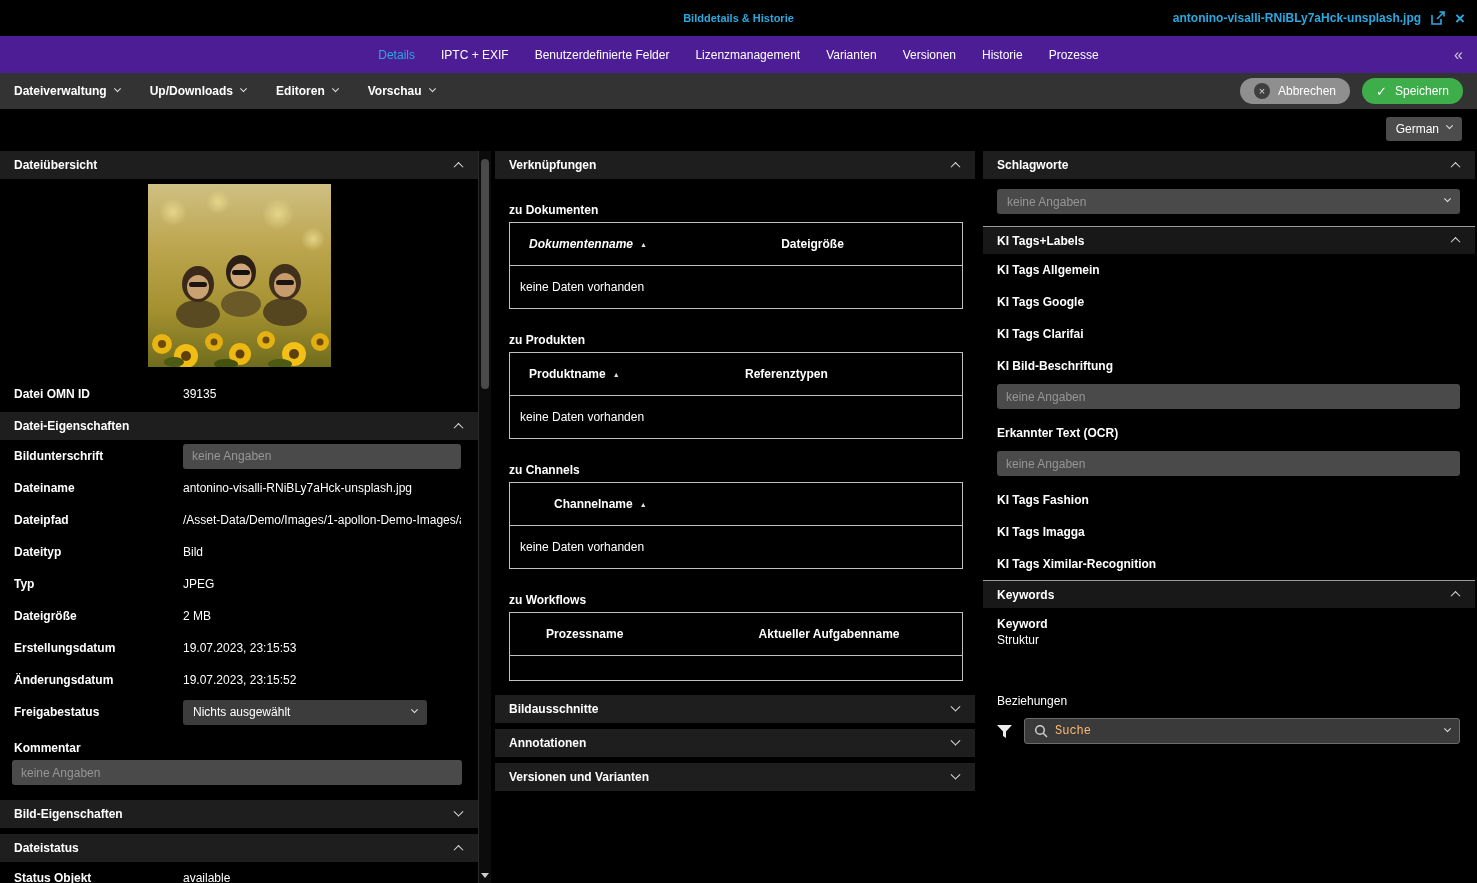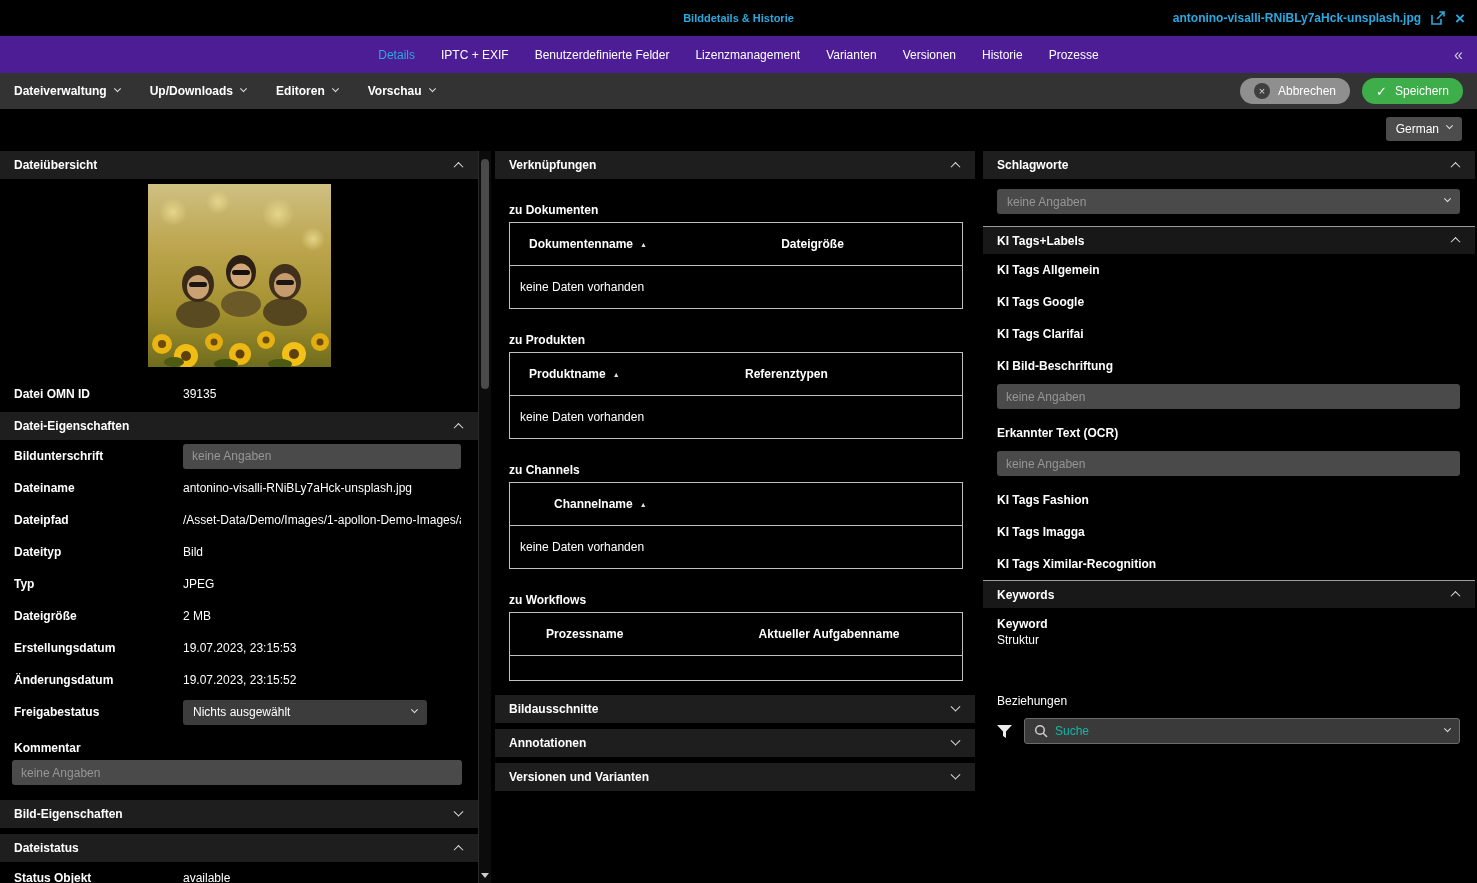--- a/index.html
+++ b/index.html
@@ -92,21 +92,21 @@
   .ai-item { height:32px; display:flex; align-items:center; font-weight:bold; padding-left:14px; cursor:default; }
   .ai-input-row { padding:2px 15px 8px 14px; }
   .ai-input-row .input { width:100%; }
   .kw-block { padding:8px 14px 0; }
   .kw-name { font-weight:bold; line-height:16px; }
   .kw-sub { line-height:16px; }
   .rel-label { padding:46px 14px 10px; }
   .rel-row { display:flex; align-items:center; gap:11px; padding:0 15px 0 13px; }
   .search-box { flex:1; height:26px; background:#3a3a3a; border:1px solid #6b6b6b; border-radius:3px;
                 display:flex; align-items:center; gap:7px; padding:0 9px; }
-  .search-box .ph { color:#14b8a6; flex:1; }
+  .search-box .ph { color:#fdba74; flex:1;font-family:Liberation Mono, monospace; }
 </style>
 </head>
 <body>
 
 <div class="app">
 
   <header class="titlebar">
     <div class="title">Bilddetails &amp; Historie</div>
     <div class="title-right">
       <span class="filename">antonino-visalli-RNiBLy7aHck-unsplash.jpg</span>
@@ -318,21 +318,21 @@
 
     <section class="col col-mid">
       <div class="sec-header">
         <span>Verknüpfungen</span>
         <span class="chev up"></span>
       </div>
 
       <div class="sub-label">zu Dokumenten</div>
       <div class="link-table">
         <div class="lt-head">
-          <div class="lt-cell" style="width:60%;padding-left:19px;">
+          <div class="lt-cell" style="width:60%;padding-left:19px;font-style:italic;">
             <span>Dokumentenname</span>
             <span class="sort">▲</span>
           </div>
           <div class="lt-cell">
             <span>Dateigröße</span>
           </div>
         </div>
         <div class="lt-body">
           <span>keine Daten vorhanden</span>
         </div>

